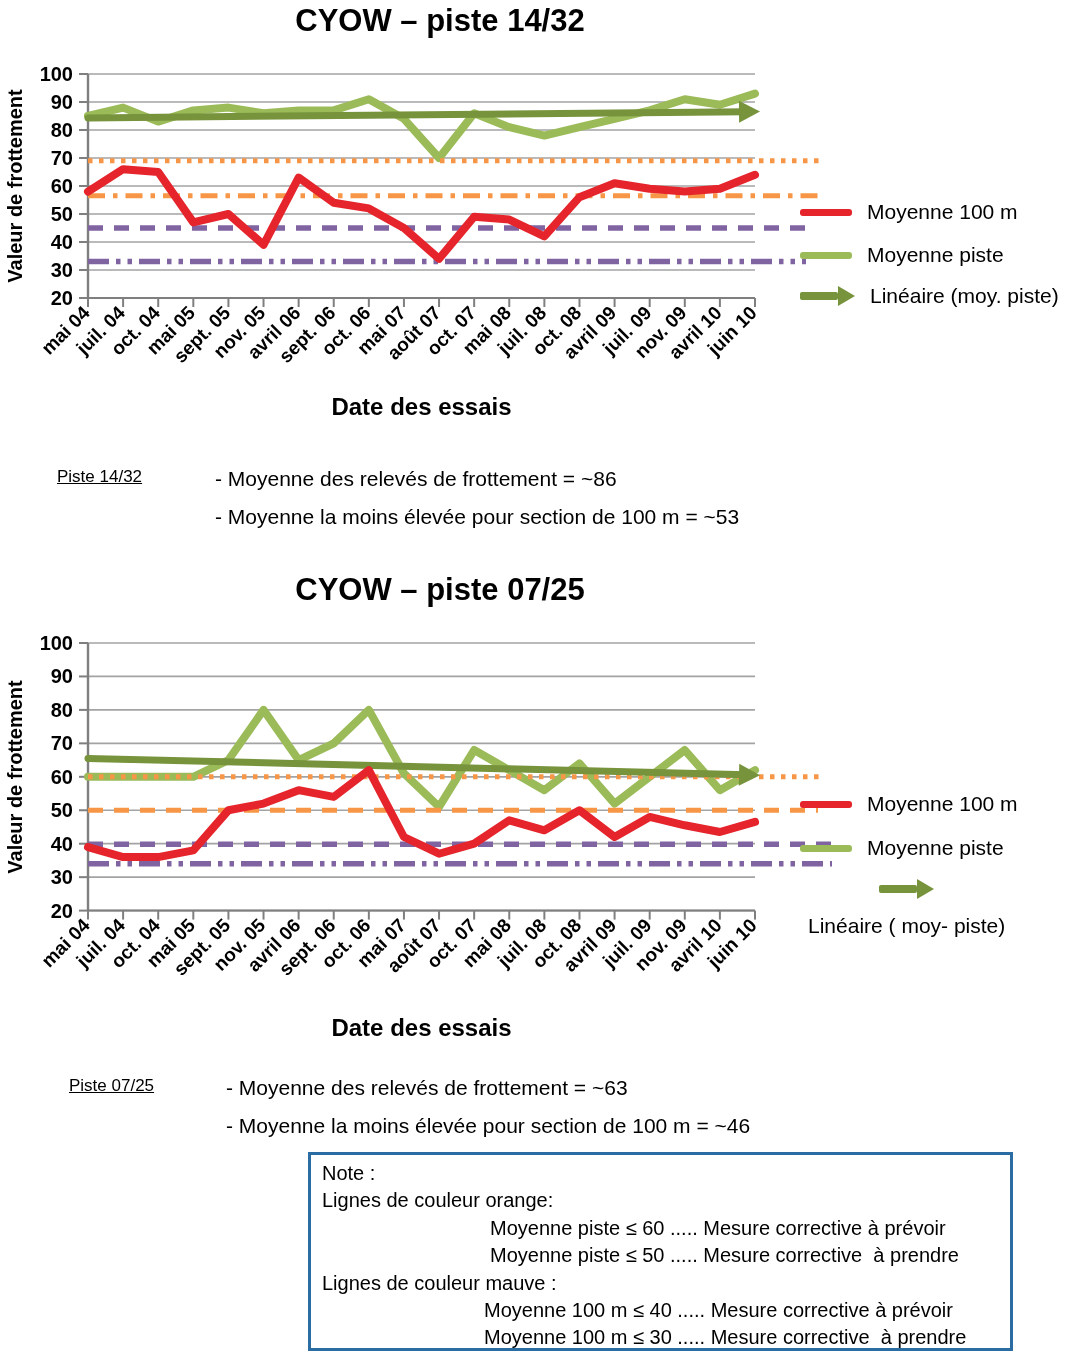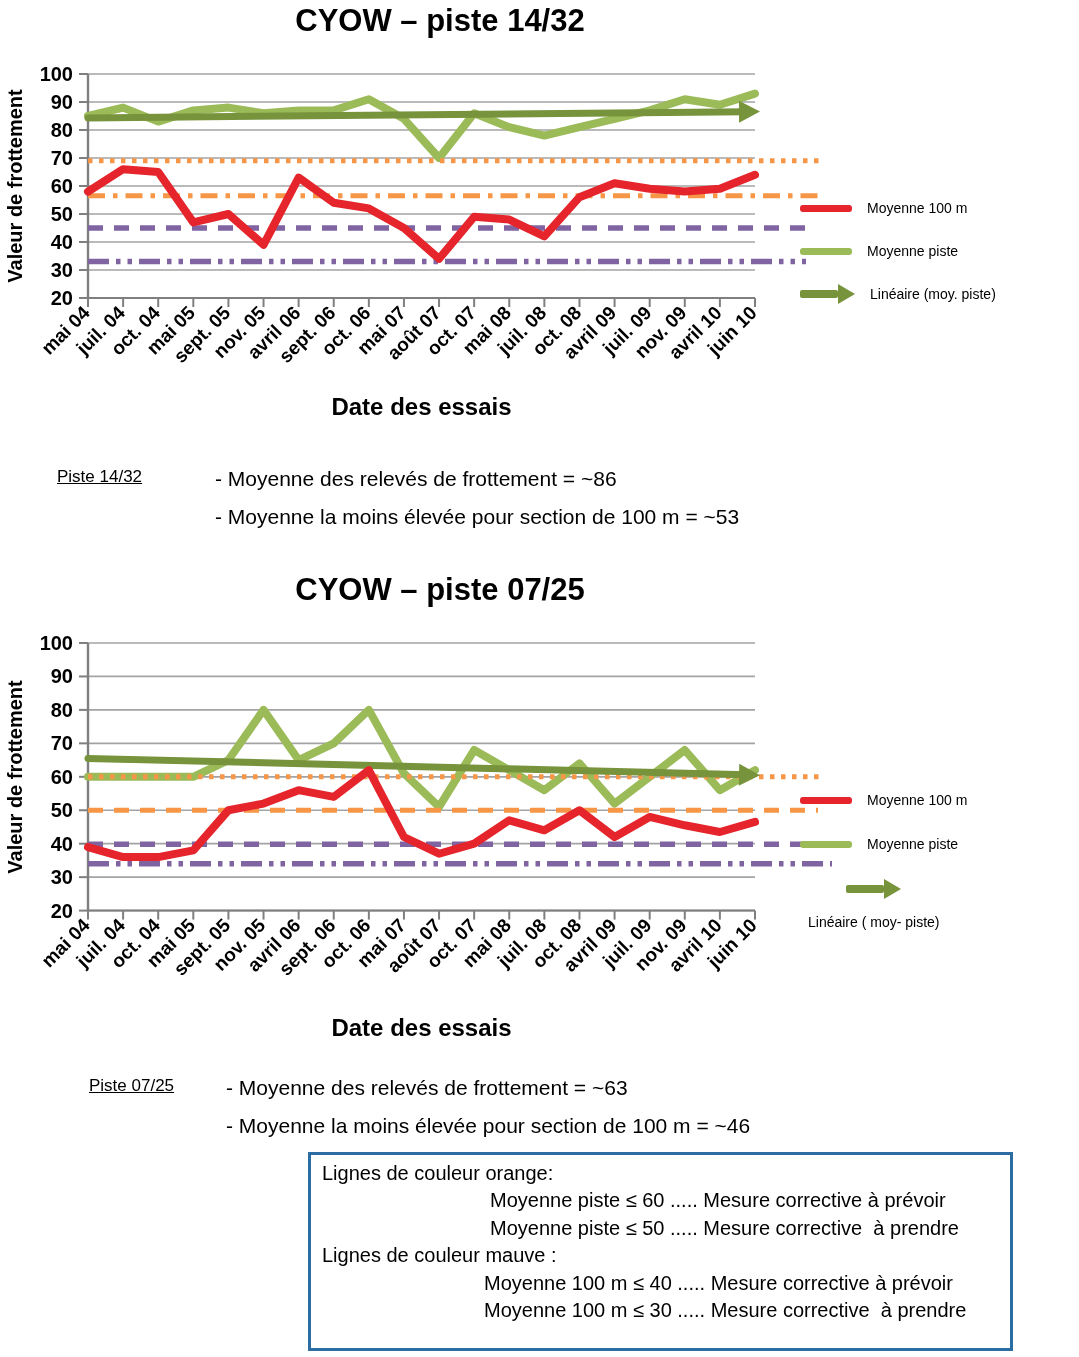--- a/index.html
+++ b/index.html
@@ -6,21 +6,21 @@
   .canvas{position:relative;width:1079px;height:1357px;background:#ffffff;overflow:hidden;
           font-family:"Liberation Sans",sans-serif;color:#000;}
   .chart-title{position:absolute;left:0;width:840px;text-align:center;
                font-size:31px;font-weight:700;letter-spacing:0px;padding-left:20px;}
   .ylab{position:absolute;white-space:nowrap;font-size:20px;font-weight:700;
         transform:translate(-50%,-50%) rotate(-90deg);}
   .xtitle{position:absolute;left:88px;width:667px;text-align:center;
           font-size:24px;font-weight:700;}
   svg{position:absolute;left:0;}
   svg text{font-family:"Liberation Sans",sans-serif;fill:#000;}
-  .leg{position:absolute;display:flex;align-items:center;gap:15px;font-size:14px;}
+  .leg{position:absolute;display:flex;align-items:center;gap:15px;font-size:21px;}
   .sw-bar{display:inline-block;width:52px;height:7px;border-radius:3px;}
   .sw-arrow{display:inline-flex;align-items:center;}
   .sw-arrow .bar{display:inline-block;width:38px;height:8px;border-radius:2px;}
   .sw-arrow .tri{display:inline-block;width:0;height:0;
                  border-top:10px solid transparent;border-bottom:10px solid transparent;
                  border-left:17px solid #77933C;}
   .caption-runway{position:absolute;font-size:17px;text-decoration:underline;}
   .caption-lines{position:absolute;font-size:21px;}
   .caption-lines div{margin-bottom:14px;white-space:pre;}
   .note-box{position:absolute;left:308px;top:1152px;width:705px;height:199px;
@@ -232,27 +232,28 @@
     <span>Moyenne piste</span>
   </div>
   <div class="leg" style="left:808px;top:879px;flex-direction:column;">
     <span class="sw-arrow">
         <span class="bar" style="background: rgb(119, 147, 60);"></span>
         <span class="tri" style="border-left-color: rgb(119, 147, 60);"></span>
       </span>
     <span>Linéaire ( moy- piste)</span>
   </div>
 
-  <div class="caption-runway" style="left:89px;top:1076px;">Piste 07/25</div>
+  <div class="caption-runway" style="left:69px;top:1076px;">Piste 07/25</div>
   <div class="caption-lines" style="left:226px;top:1076px;">
     <div>- Moyenne des relevés de frottement = ~63</div>
     <div>- Moyenne la moins élevée pour section de 100 m = ~46</div>
   </div>
 
   <div class="note-box">
+    <div>Note :</div>
     <div>Lignes de couleur orange:</div>
     <div class="note-rule-o">Moyenne piste ≤ 60 ..... Mesure corrective à prévoir</div>
     <div class="note-rule-o">Moyenne piste ≤ 50 ..... Mesure corrective  à prendre</div>
     <div>Lignes de couleur mauve :</div>
     <div class="note-rule-m">Moyenne 100 m ≤ 40 ..... Mesure corrective à prévoir</div>
     <div class="note-rule-m">Moyenne 100 m ≤ 30 ..... Mesure corrective  à prendre</div>
   </div>
 
 </div>
 

